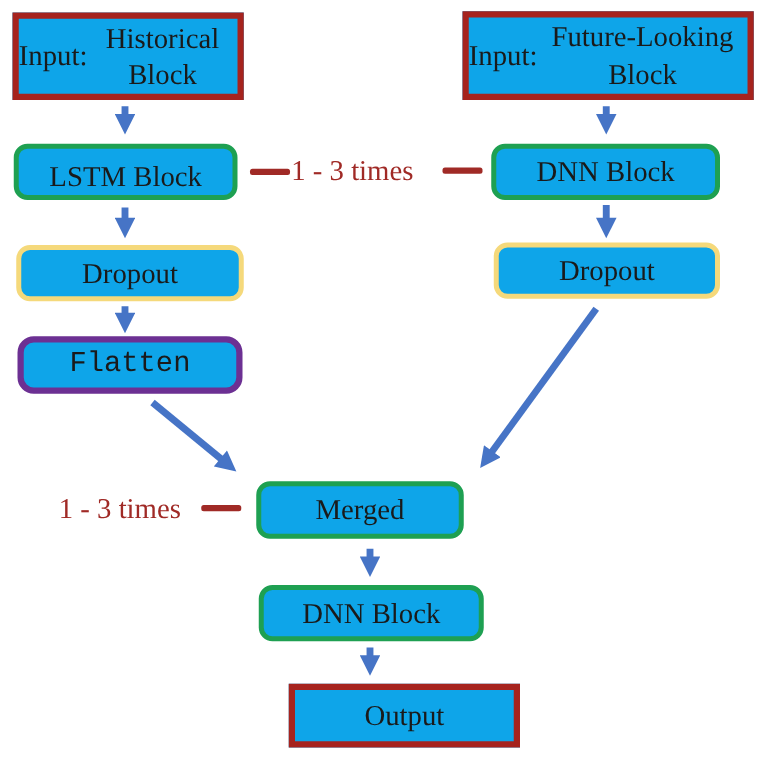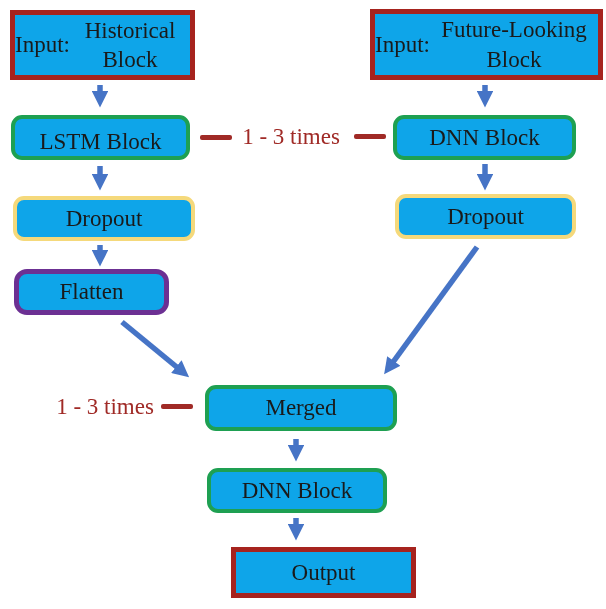--- a/index.html
+++ b/index.html
@@ -40,21 +40,20 @@
   .box.red    { border: 5px solid var(--dark-red); border-radius: 0; }
   .box.green  { border: 4px solid var(--green);  border-radius: 11px; }
   .box.yellow { border: 4px solid var(--yellow); border-radius: 11px; align-items: center; }
   .box.purple { border: 5px solid var(--purple); border-radius: 13px; }
   .lbl { display: block; }
   .annotation {
     position: absolute;
     color: var(--label-red);
     font-size: 23px;
     line-height: 27px;
-    text-align: center;
   }
   .dash {
     position: absolute;
     height: 5px;
     width: 32px;
     border-radius: 2px;
     background: var(--label-red);
   }
   svg.arrows {
     position: absolute;
@@ -106,25 +105,25 @@
   </div>
 
   <div class="box yellow" style="left:13px; top:196px; width:182px; height:45px;">
     <span class="lbl">Dropout</span>
   </div>
 
   <div class="box yellow" style="left:395px; top:194px; width:181px; height:45px;">
     <span class="lbl">Dropout</span>
   </div>
 
-  <div class="box purple" style="left:14px; top:269px; width:155px; height:46px;">
+  <div class="box purple" style="left:14px; top:269px; width:180px; height:46px;font-family:Liberation Mono, monospace;">
     <span class="lbl">Flatten</span>
   </div>
 
-  <div class="box green" style="left:205px; top:385px; width:192px; height:46px;">
+  <div class="box green" style="left:205px; top:385px; width:166px; height:46px;">
     <span class="lbl">Merged</span>
   </div>
 
   <div class="box green" style="left:207px; top:468px; width:180px; height:45px;">
     <span class="lbl">DNN Block</span>
   </div>
 
   <div class="box red" style="left:203px; top:547px; width:185px; height:51px;margin-left:28px;">
     <span class="lbl">Output</span>
   </div>

